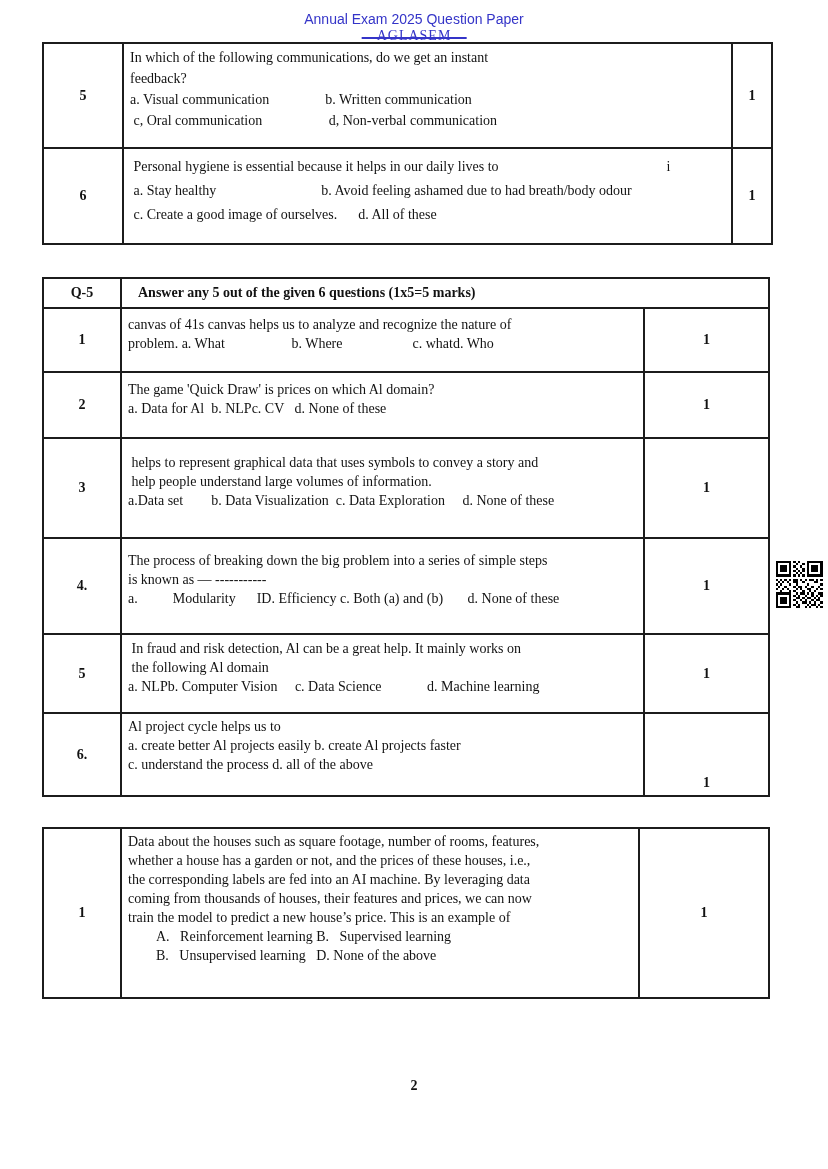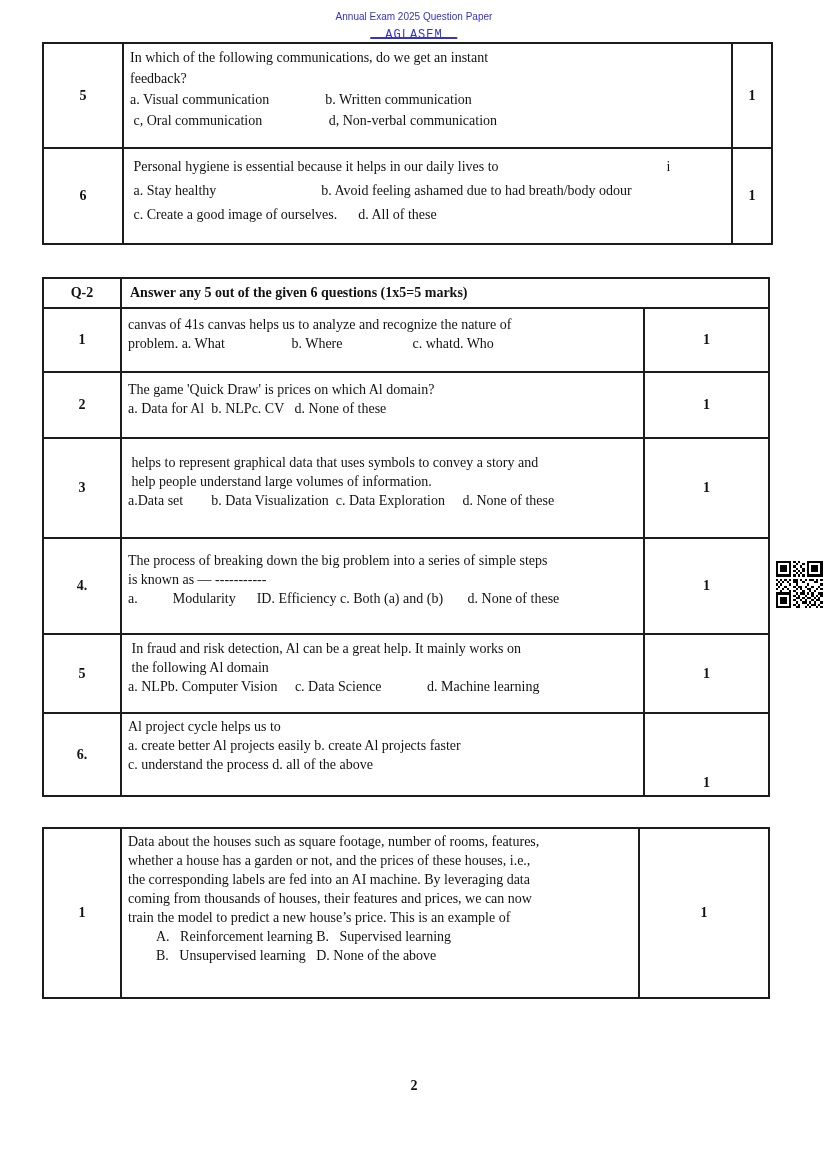--- a/index.html
+++ b/index.html
@@ -4,43 +4,43 @@
 <style>
   html,body { margin:0; padding:0; }
   body {
     width:828px; height:1169px; background:#ffffff; position:relative;
     font-family:"Liberation Serif","DejaVu Serif",serif; color:#121212;
     overflow:hidden;
   }
   .page-title {
     position:absolute; top:11px; left:0; width:100%; text-align:center;
     font-family:"Liberation Sans","DejaVu Sans",sans-serif;
-    font-size:10px; color:#3434c8;
+    font-size:14px; color:#3434c8;
   }
   .watermark {
     position:absolute; top:28px; left:50%; transform:translateX(-50%);
-    font-family:Liberation Mono, monospace;
-    font-size:12px; color:#3434c8; letter-spacing:1px; padding:0 15px;
+    font-family:Liberation Serif, serif;
+    font-size:14px; color:#3434c8; letter-spacing:1px; padding:0 15px;
     white-space:nowrap;
   }
   .watermark .strike-line {
     position:absolute; left:0; right:0; top:9px; height:2px; background:#3434c8;
   }
   table.qtable {
     border-collapse:collapse; position:absolute; background:#ffffff;
     table-layout:fixed;
   }
   table.qtable td { border:2px solid #1c1c1c; font-size:14px; overflow:hidden; }
   td.num   { text-align:center; vertical-align:middle; font-weight:bold; }
   td.q     { white-space:pre-wrap; padding:3px 8px 16px 6px; line-height:19px; vertical-align:top; }
   td.q-mid { vertical-align:middle; }
   td.marks { text-align:center; vertical-align:middle; font-weight:bold; }
   td.marks-bottom { vertical-align:bottom; padding-bottom:4px; }
   td.head-label { text-align:center; vertical-align:middle; font-weight:bold; }
-  td.head-text  { font-weight:bold; padding-left:8px; vertical-align:middle; font-size:14.5px; }
+  td.head-text  { font-weight:bold; padding-left:16px; vertical-align:middle; font-size:14.5px; }
   #table-prev td.q { line-height:21px; }
   #table-prev td.lh24 { line-height:24px; padding-top:6px;margin-left:19px; }
   .qr { position:absolute; left:775px; top:561px; width:48px; height:47px; }
   .page-num {
     position:absolute; top:1078px; left:0; width:100%;
     text-align:center; font-weight:bold; font-size:14px;
   }
 </style>
 </head>
 <body>
@@ -78,21 +78,21 @@
   </table>
 
 <table class="qtable" id="table-q2" style="left:42px; top:277px; width:726px;">
   <colgroup>
       <col style="width:78px">
       <col style="width:523px">
       <col style="width:125px">
     </colgroup>
   <tbody>
       <tr style="height:30px">
-    <td class="head-label">Q-2</td>
+    <td class="head-label">Q-5</td>
     <td class="head-text" colspan="2">Answer any 5 out of the given 6 questions (1x5=5 marks)</td>
   </tr>
   <tr style="height:64px">
     <td class="num">1</td>
     <td class="q q-mid">canvas of 41s canvas helps us to analyze and recognize the nature of
 problem. a. What                   b. Where                    c. whatd. Who</td>
     <td class="marks">1</td>
   </tr>
   <tr style="height:66px">
     <td class="num">2</td>

